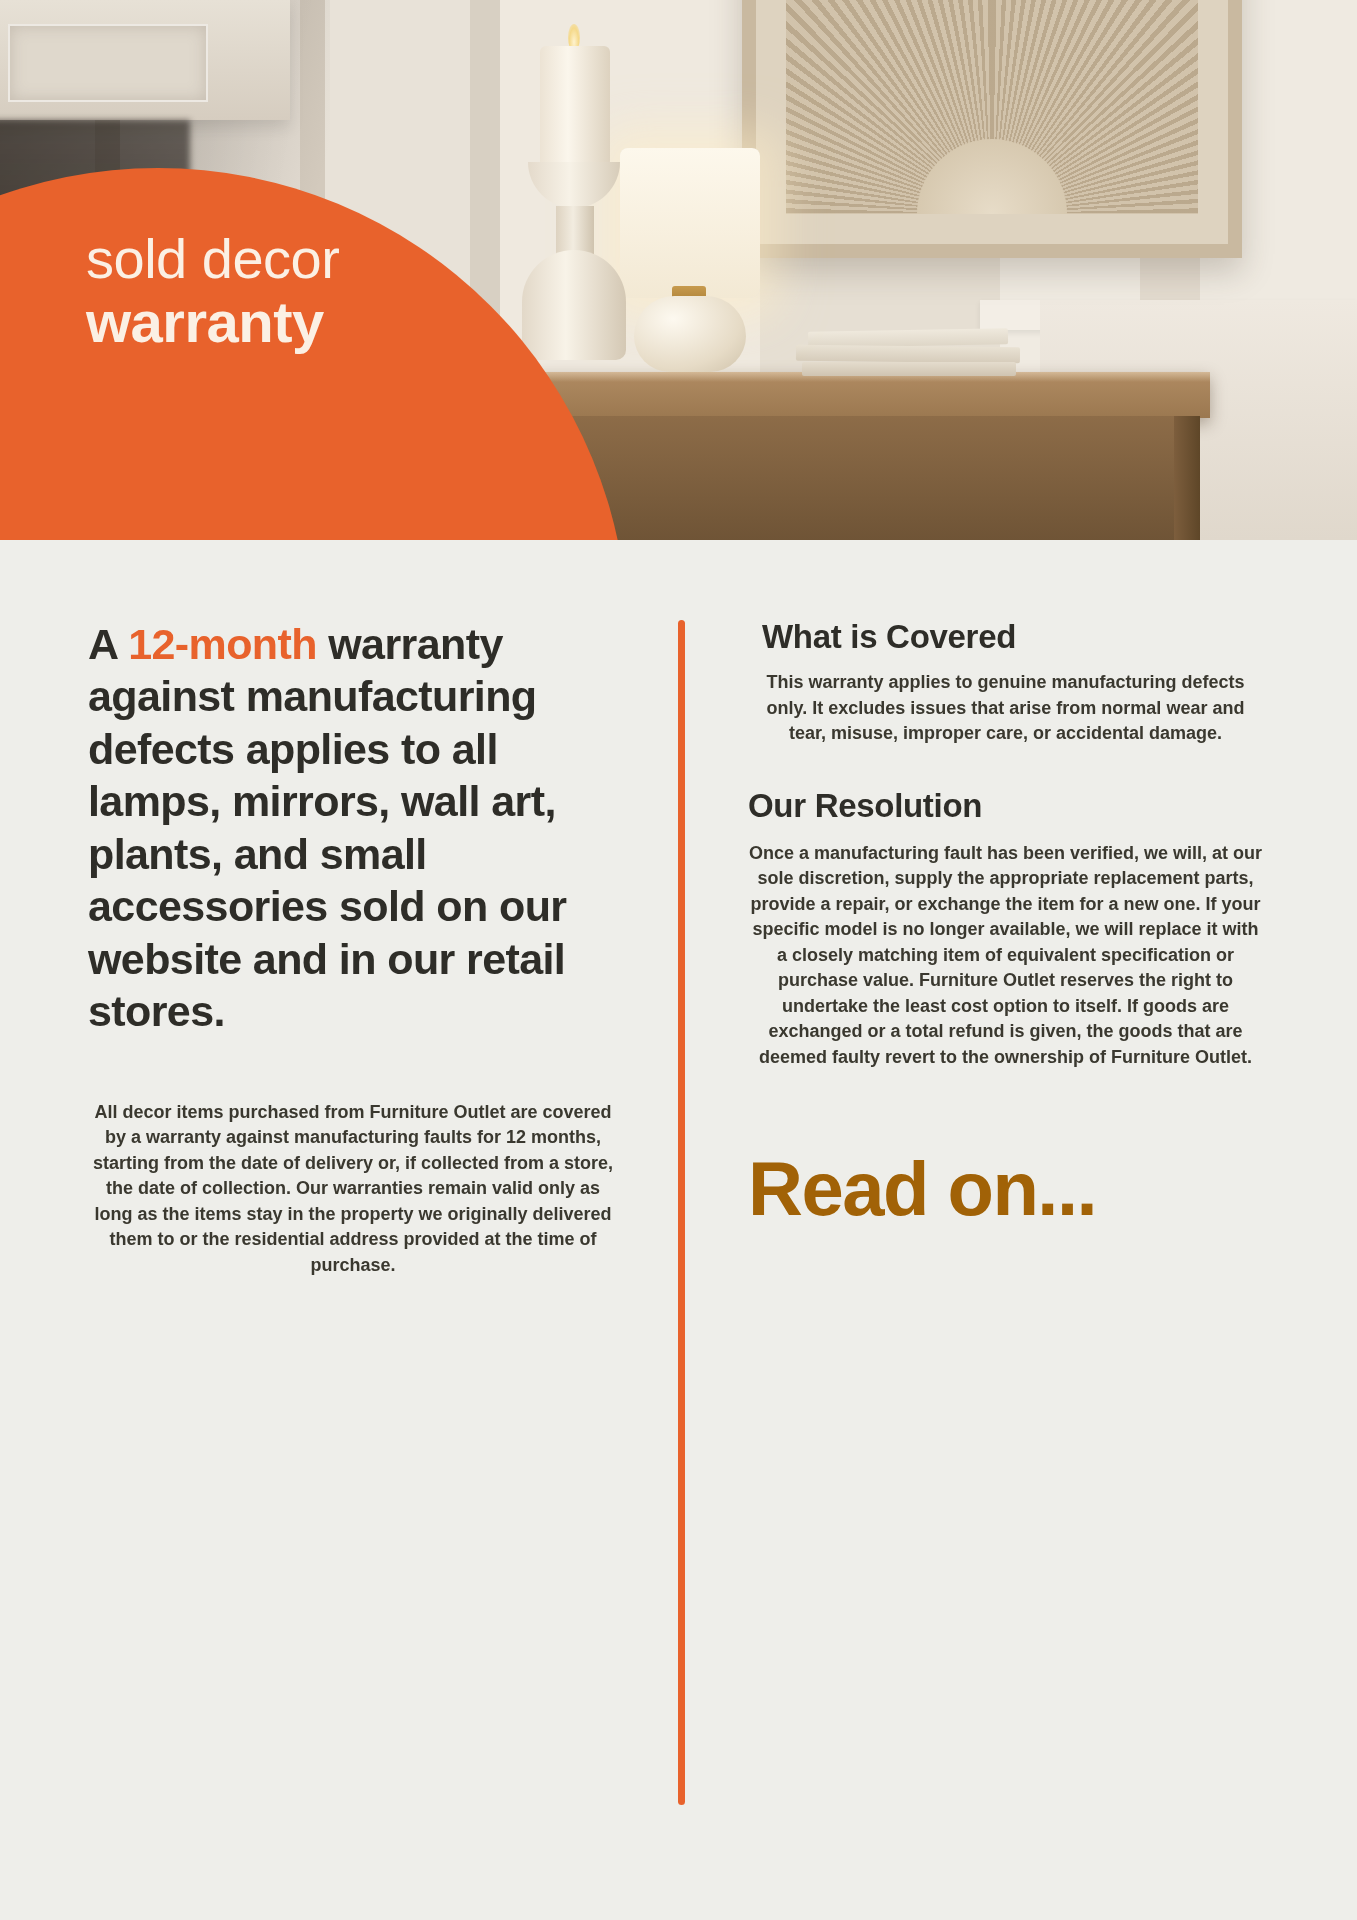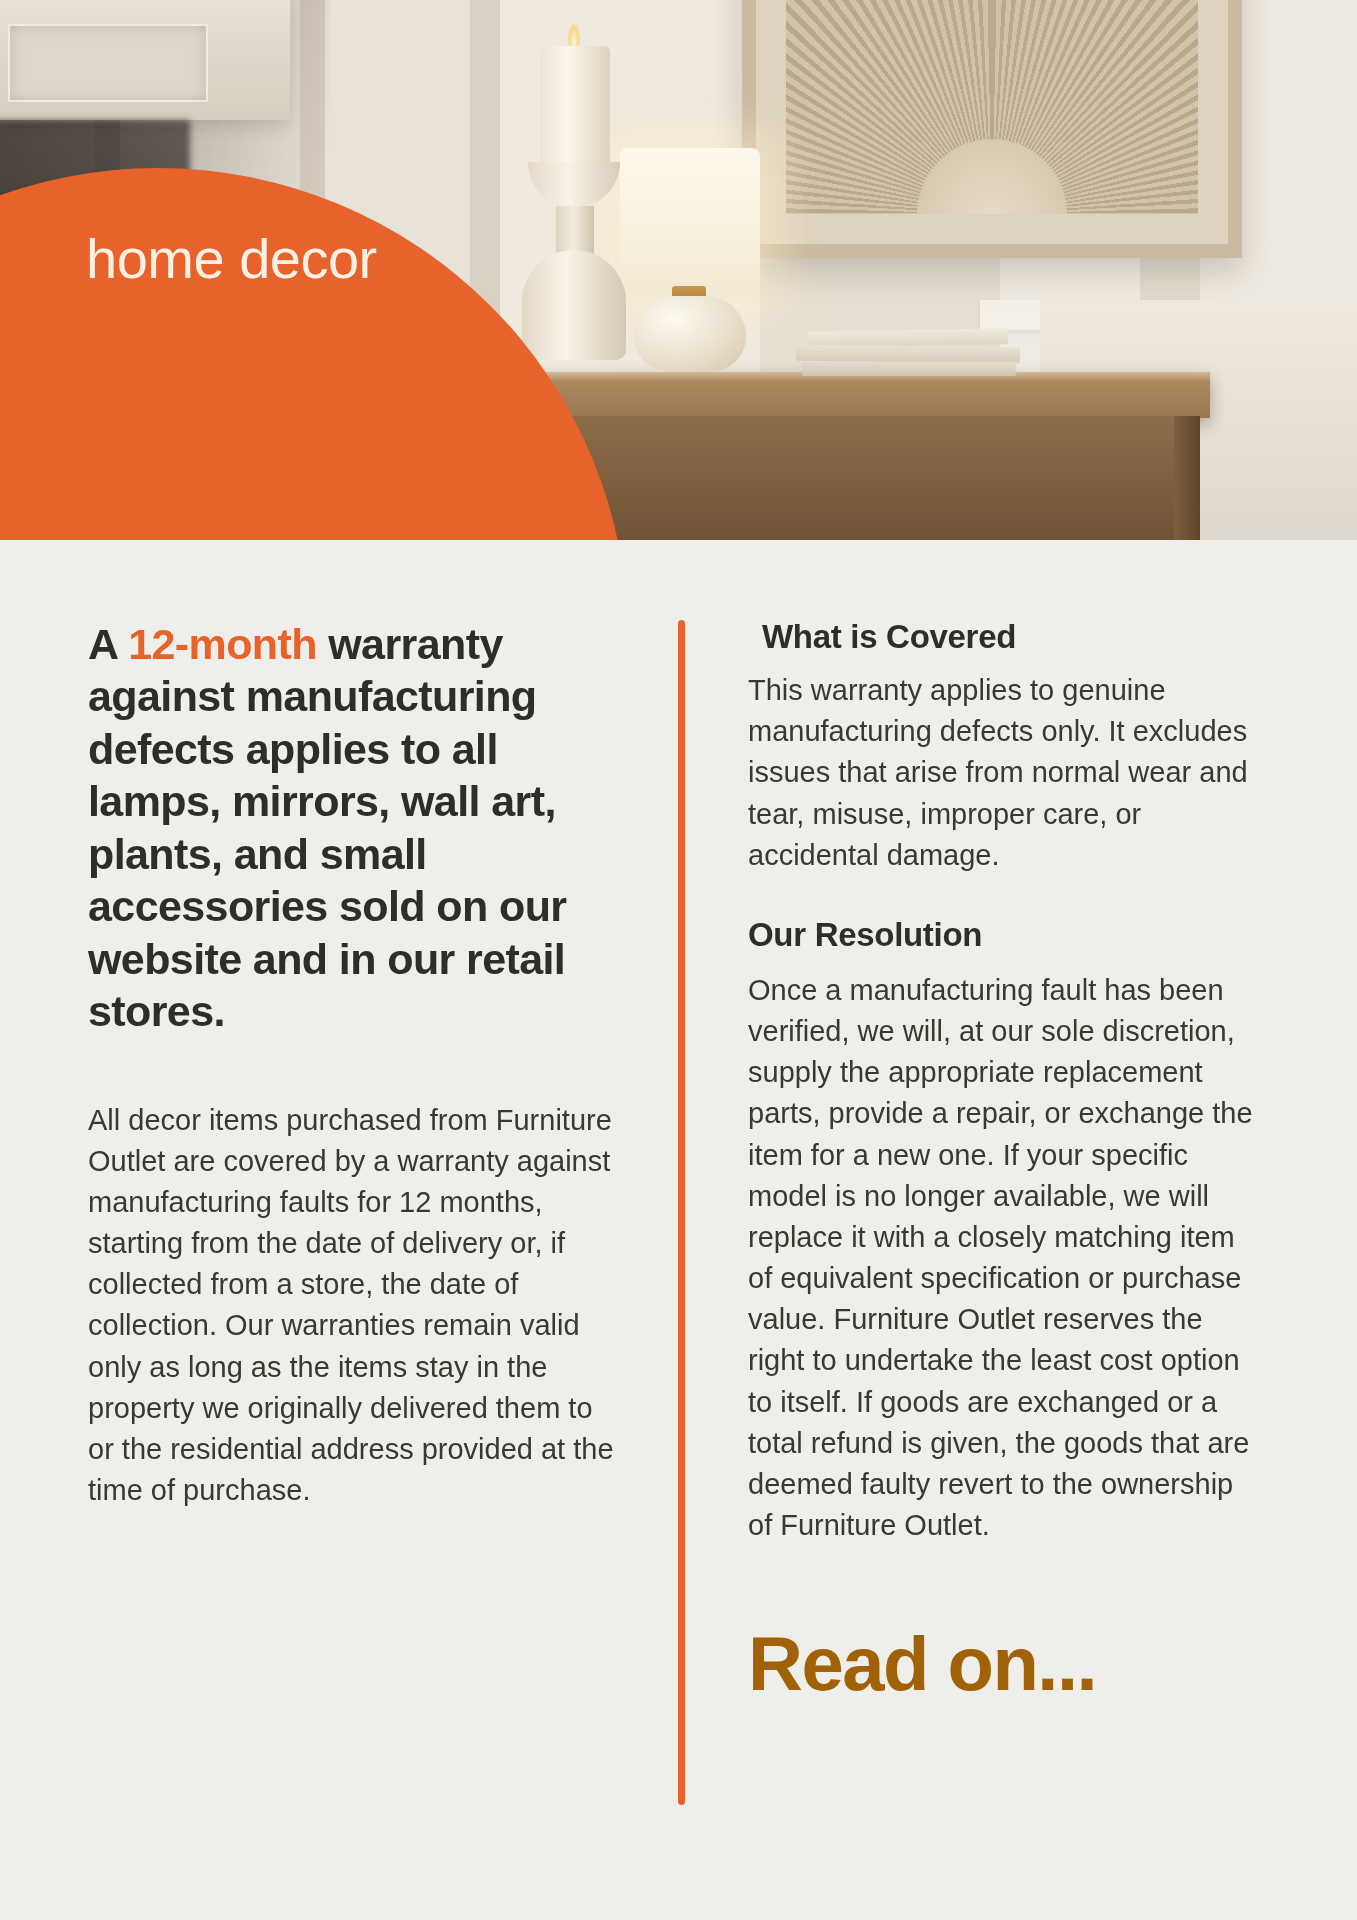--- a/index.html
+++ b/index.html
@@ -206,21 +206,21 @@
   }
   .lead .hl { color:#e8622c; }
 
   .sec-head {
     font-size:33px; font-weight:800; color:#2e2d28;
     letter-spacing:-.3px; margin-bottom:16px;
   }
   .sec-head.right-first { margin-bottom:14px;margin-left:14px; }
 
   .body-text {
-    font-size:29px; line-height:1.42; color:#3a382f; font-weight:400;
+    font-size:18px; line-height:1.42; color:#3a382f; font-weight:700;text-align:center;
   }
 
   .terms-block { margin-top:62px; }
   .res-block { margin-top:40px; }
 
   .read-on {
     margin-top:74px;
     font-size:76px; font-weight:800; color:#a16207; letter-spacing:-1.5px;
   }
 </style>
@@ -264,21 +264,22 @@
     <div class="flame"></div>
     <div class="candle-tall"></div>
     <div class="candle-base-a"></div>
     <div class="candle-stem"></div>
     <div class="candle-base-b"></div>
   </div>
 
   <div class="hero-circle"></div>
 
   <div class="hero-title">
-    <div class="hero-line">home decor</div>
+    <div class="hero-line">sold decor</div>
+    <div class="hero-line-bold">warranty</div>
   </div>
 </div>
 
 <div class="content">
 
   <div class="divider"></div>
 
   <div class="col-left">
     <div class="lead"><span>A </span><span class="hl">12-month</span><span> warranty against manufacturing defects applies to all lamps, mirrors, wall art, plants, and small accessories sold on our website and in our retail stores.</span></div>
 

